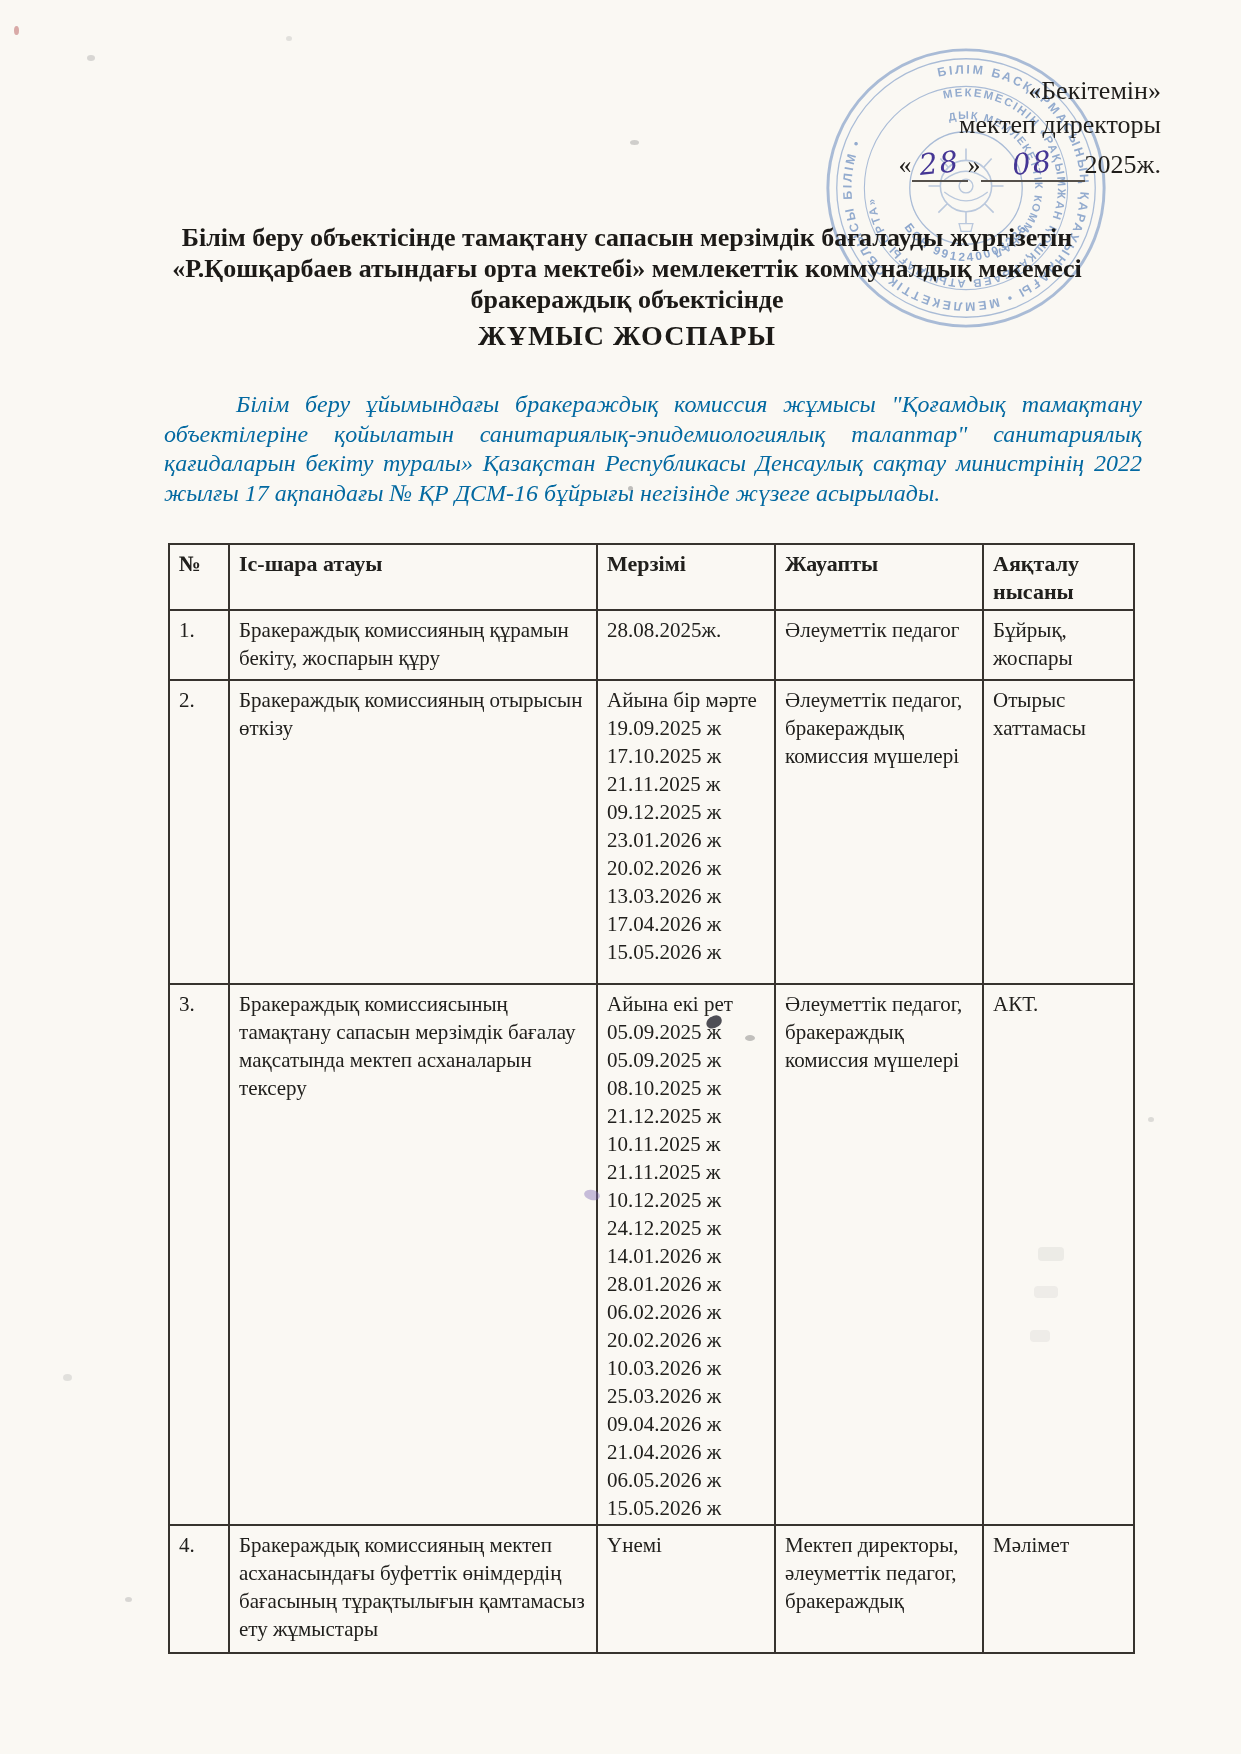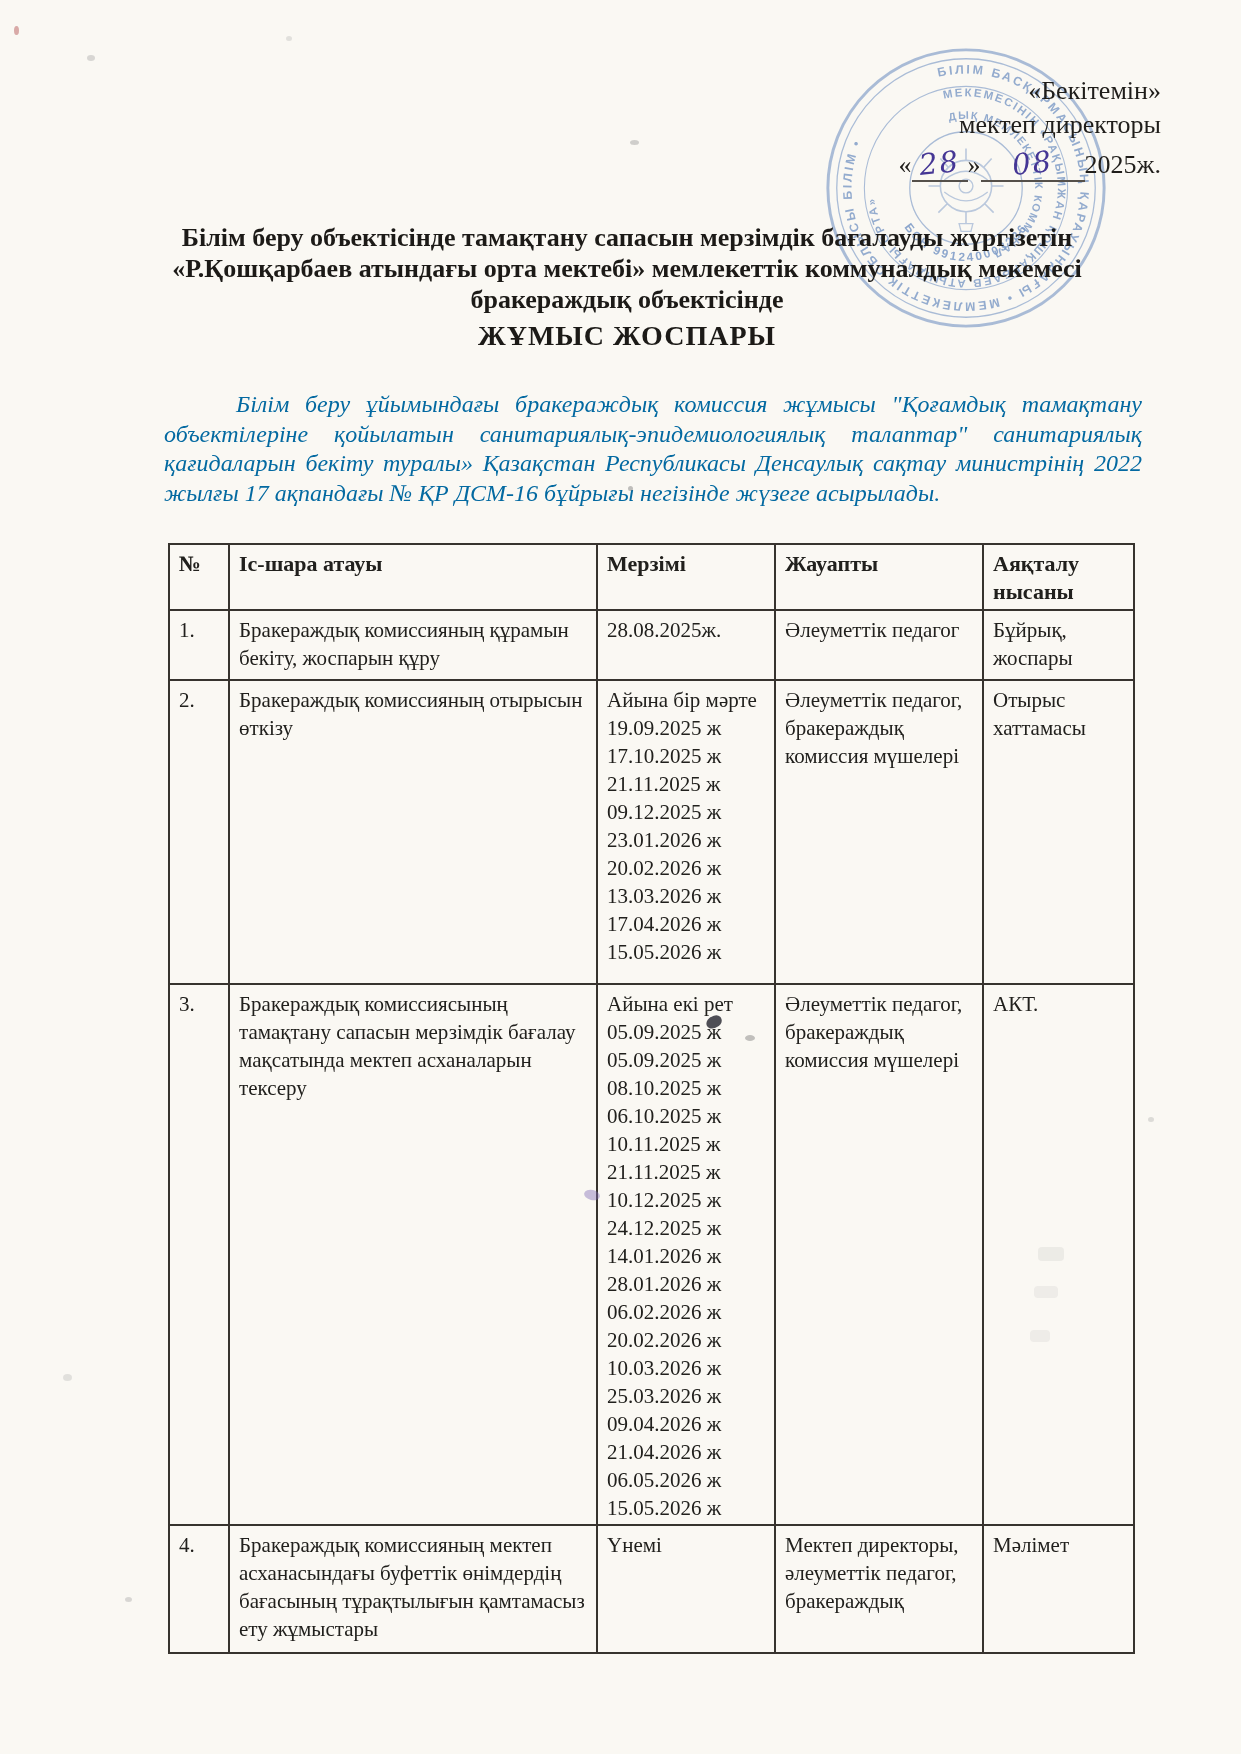--- a/index.html
+++ b/index.html
@@ -184,21 +184,21 @@
     </tr>
     <tr class="r3">
       <td>3.</td>
       <td class="just">Бракераждық комиссиясының тамақтану сапасын мерзімдік бағалау мақсатында мектеп асханаларын тексеру</td>
       <td>
         <div>Айына екі рет</div>
         <div>
               <div class="date-line">05.09.2025 ж</div>
               <div class="date-line">05.09.2025 ж</div>
               <div class="date-line">08.10.2025 ж</div>
-              <div class="date-line">06.10.2025 ж</div>
+              <div class="date-line">21.12.2025 ж</div>
               <div class="date-line">10.11.2025 ж</div>
               <div class="date-line">21.11.2025 ж</div>
               <div class="date-line">10.12.2025 ж</div>
               <div class="date-line">24.12.2025 ж</div>
               <div class="date-line">14.01.2026 ж</div>
               <div class="date-line">28.01.2026 ж</div>
               <div class="date-line">06.02.2026 ж</div>
               <div class="date-line">20.02.2026 ж</div>
               <div class="date-line">10.03.2026 ж</div>
               <div class="date-line">25.03.2026 ж</div>

